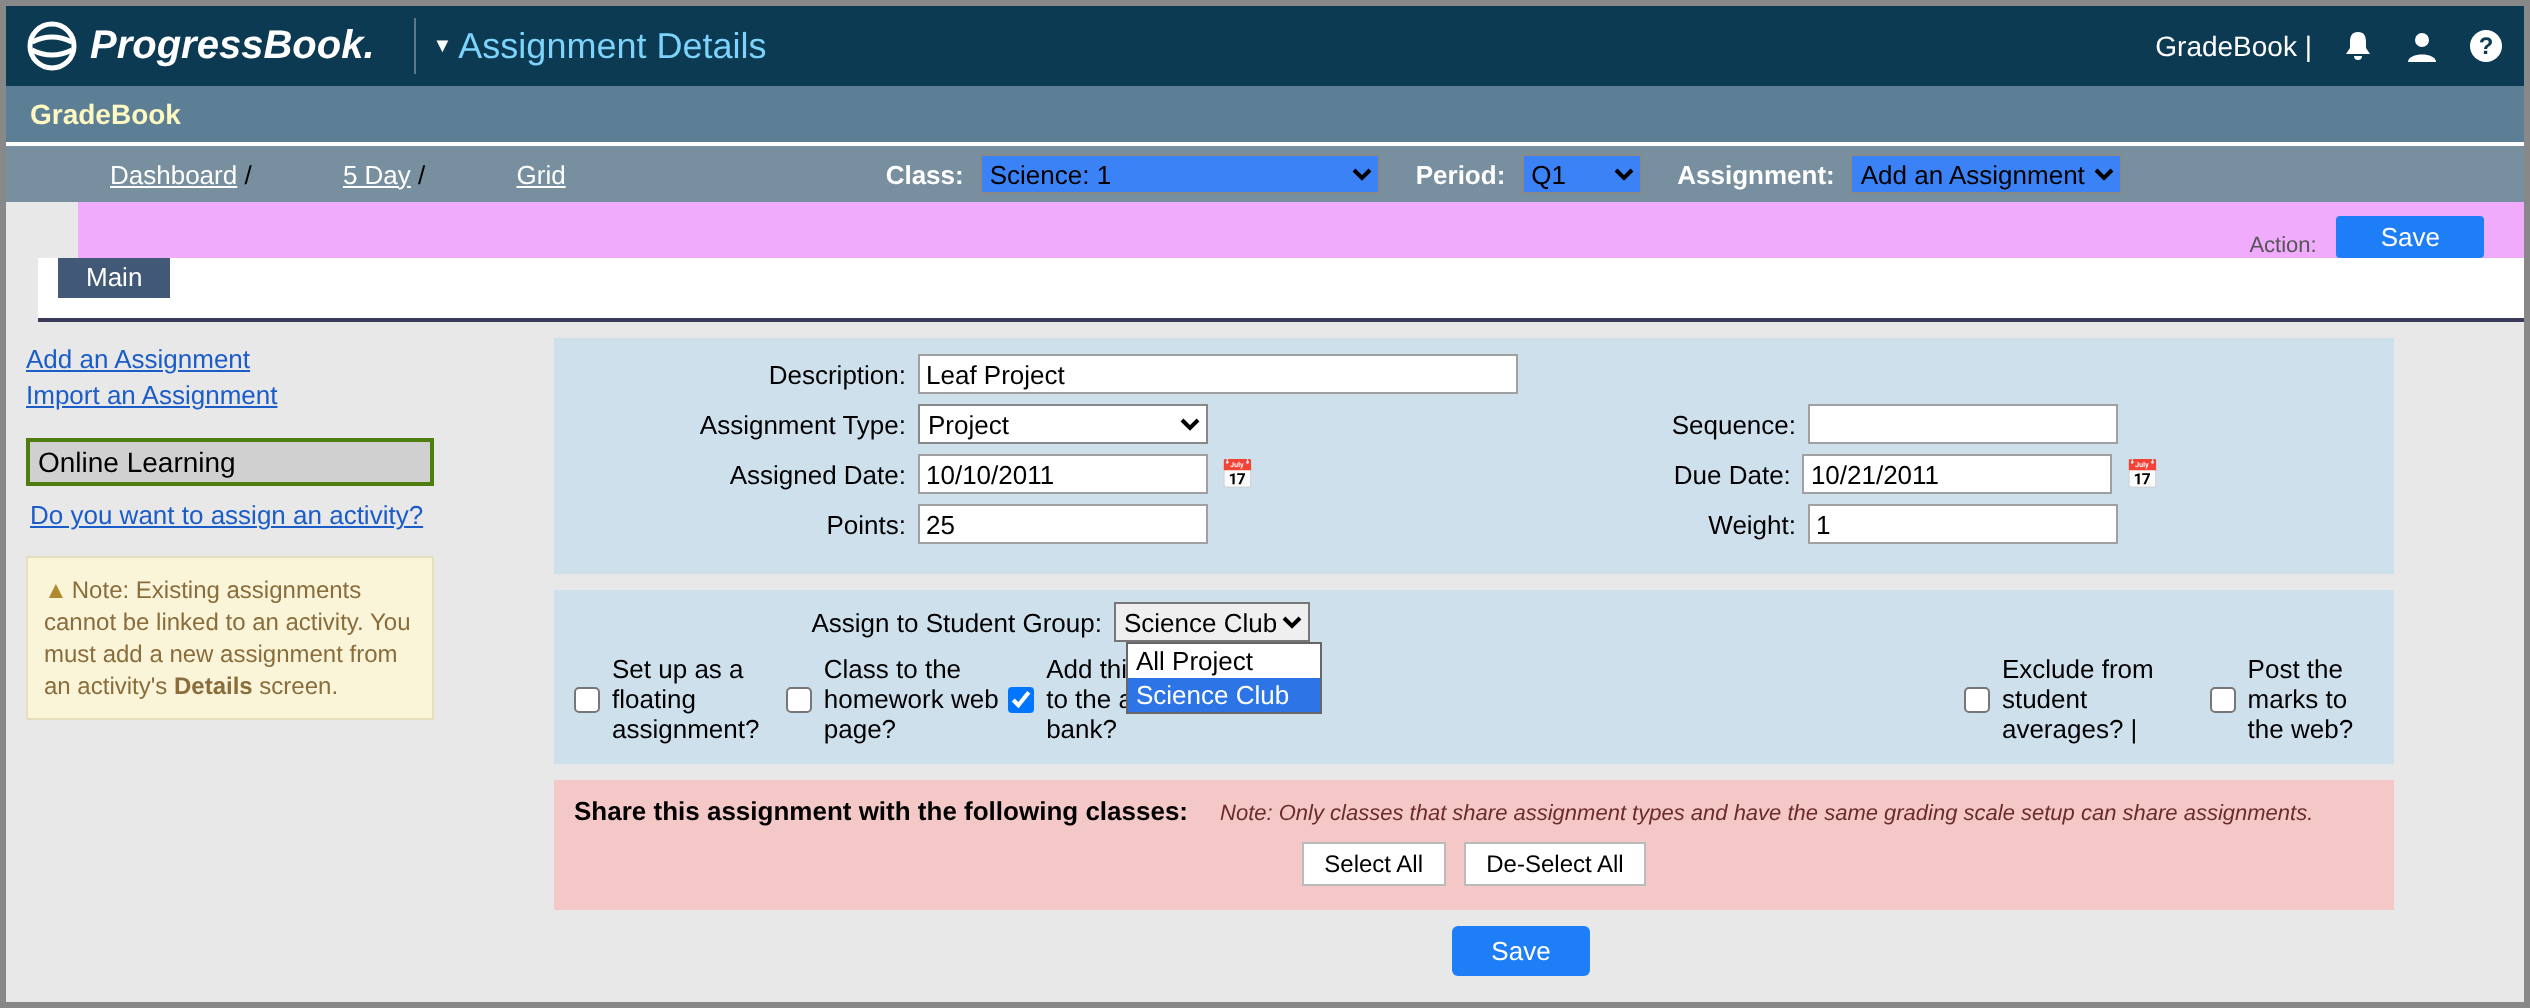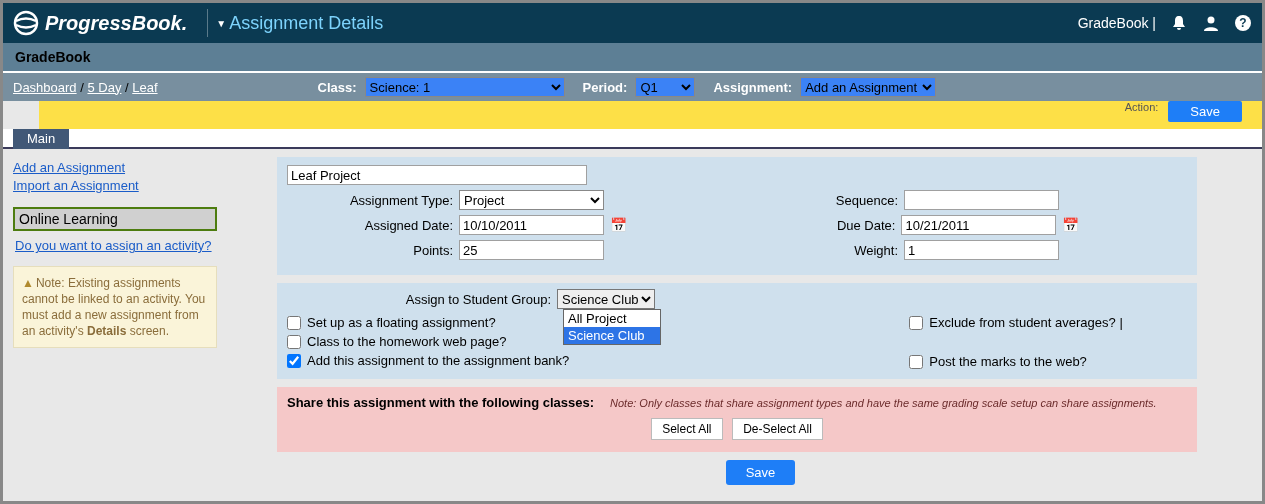--- a/index.html
+++ b/index.html
@@ -12,34 +12,34 @@
 .brand { font-size: 20px; font-weight: bold; font-style: italic; color: #fff; padding-right: 12px;}
 .brand-divider { width:1px; height:28px; background:#5a7a8a; margin: 0 8px;}
 .page-title-area { display:flex; align-items:center; gap:3px;}
 .page-title-caret { color:#fff; font-size:10px;}
 .page-title { font-size: 18px; color: #7dd3fc; }
 .topbar-spacer { flex: 1; }
 .topbar-right { display: flex; align-items: center; gap: 14px; }
 .topbar-right .txt { font-size: 14px; }
 .icon-btn { width: 18px; height: 18px; display:inline-flex; align-items:center; justify-content:center;}
 
-.subhead { background: #5d7f95; color: #000000; padding: 6px 12px; font-size: 14px; font-weight: bold; border-bottom:2px solid #fff;}
+.subhead { background: #5d7f95; color: #fef9c3; padding: 6px 12px; font-size: 14px; font-weight: bold; border-bottom:2px solid #fff;}
 
 .navbar { background: #788f9f; height: 28px; display: flex; align-items: center; padding: 0 10px; }
 .breadcrumbs { font-size: 13px; }
-.breadcrumbs a { color: #fff; text-decoration: underline; }
+.breadcrumbs a { color: #fff; text-decoration: underline; margin-left: 42px; }
 .navbar-selects { display: flex; align-items: center; gap: 8px; margin-left: 160px; }
 .navbar-selects label { font-weight: bold; color:#fff; font-size:13px;}
 .navbar-selects select { background:#3b82f6; border:1px solid #888; font-size:13px; height:20px;}
 
-.action-row { background: #fde047; height: 28px; display:flex; align-items:flex-start; justify-content:flex-end; padding-right:20px; gap:10px;margin-left:36px;}
+.action-row { background: #f0abfc; height: 28px; display:flex; align-items:flex-end; justify-content:flex-end; padding-right:20px; gap:10px;margin-left:36px;}
 .action-row .lbl { font-size:11px; color:#555;}
 .save-btn-top { background:#1e7ef7; color:#fff; border:none; padding:3px 22px; font-size:13px; border-radius:2px;}
 
-.tab-row { background:#fff; height:20px; border-bottom:2px solid #3a3a5a; padding-left:10px;}
+.tab-row { background:#fff; height:32px; border-bottom:2px solid #3a3a5a; padding-left:10px;margin-left:16px;}
 .tab { display:inline-block; background:#415877; color:#fff; padding:1px 14px; font-size:13px; height:20px; line-height:18px;}
 
 .main-area { display:flex; height: calc(504px - 40px - 30px - 28px - 28px - 20px - 8px); background:#e8e8e8; padding:4px 6px 10px 6px; gap:6px;}
 .sidebar { width:212px; background:#e8e8e8; padding:6px 4px;}
 .sidebar a { color:#1a5cc8; text-decoration:underline; font-size:13px; display:block; line-height:1.4;}
 .online-learning-hdr { background:#d0d0d0; border:2px solid #4d7c0f; padding:2px 4px; font-size:14px; margin-top:12px;}
 .online-learning-q { color:#1a5cc8; text-decoration:underline; font-size:13px; display:block; margin-top:4px; padding:2px;}
 .note-box { background:#faf4d9; border:1px solid #e6debc; padding:8px; margin-top:8px; font-size:12px; color:#8a6d3b; line-height:1.35;}
 .note-box b { font-weight:bold;}
 .warn-icon { color:#b08a2e; margin-right:2px;}
@@ -54,21 +54,21 @@
 .cal-icon { color:#2a5cc0; margin-left:6px; font-size:14px;}
 
 .group-panel { background:#cfe0ed; width:920px; margin-top:8px; padding:6px 10px 10px 10px; position:relative;}
 .group-header-row { display:flex; align-items:center; margin-bottom:6px;}
 .group-header-row .lbl { width:270px; text-align:right; padding-right:6px; font-size:13px;}
 .group-header-row select { width:98px; height:20px; border:1px solid #777; font-size:13px;}
 .dropdown-open { position:absolute; left:286px; top:26px; width:98px; background:#fff; border:1px solid #666; z-index:5;}
 .dropdown-open div { padding:1px 4px; font-size:13px; white-space:nowrap;}
 .dropdown-open .sel { background:#2d74e6; color:#fff;}
 .checks { display:flex; gap:60px;}
-.checks-col { display:flex; flex-direction:column; gap:4px;}
+.checks-col { display:flex; flex-direction:row; gap:4px;}
 .checks-col.right { margin-left:280px;gap:24px;}
 .chk-row { display:flex; align-items:center; gap:6px; font-size:13px;}
 .chk-row input { width:14px; height:14px;}
 .lockish::after { content:" |";}
 
 .share-panel { background:#f5c8c8; width:920px; margin-top:8px; padding:8px 10px 12px 10px;}
 .share-head { display:flex; align-items:baseline; gap:16px;}
 .share-title { font-weight:bold; font-size:13px;}
 .share-note { font-style:italic; font-size:11px; color:#6b2b2b;}
 .share-btns { text-align:center; margin-top:8px;}
@@ -118,21 +118,21 @@
             <text x="9" y="13" text-anchor="middle" font-size="12" font-weight="bold" fill="#0b3a52">?</text>
           </svg>
       </span>
     </div>
   </div>
 
   <div class="subhead">GradeBook</div>
 
   <div class="navbar">
     <div class="breadcrumbs">
-      <a>Dashboard</a><span> / </span><a>5 Day</a><span> / </span><a>Leaf</a>
+      <a>Dashboard</a><span> / </span><a>5 Day</a><span> / </span><a>Grid</a>
     </div>
     <div class="navbar-selects">
       <label>Class:</label>
       <select style="width:200px;"><option>Science: 1</option></select>
       <label style="margin-left:10px;">Period:</label>
       <select style="width:60px;"><option>Q1</option></select>
       <label style="margin-left:10px;">Assignment:</label>
       <select style="width:136px;"><option>Add an Assignment</option></select>
     </div>
   </div>
@@ -154,20 +154,21 @@
       <a class="online-learning-q">Do you want to assign an activity?</a>
       <div class="note-box">
         <span class="warn-icon">▲</span><span>Note: Existing assignments cannot be linked to an activity. You must add a new assignment from an activity's </span><b>Details</b><span> screen.</span>
       </div>
     </div>
 
     <div class="content">
 
       <div class="form-panel">
         <div class="form-row">
+          <div class="form-label">Description:</div>
           <input type="text" style="width: 300px;" value="Leaf Project">
         </div>
         <div class="form-row">
           <div class="form-label">Assignment Type:</div>
           <select style="width:145px;"><option>Project</option></select>
           <div style="width:196px;"></div>
           <div class="form-label-r">Sequence:</div>
           <input type="text" style="width: 155px;" value="">
         </div>
         <div class="form-row">

